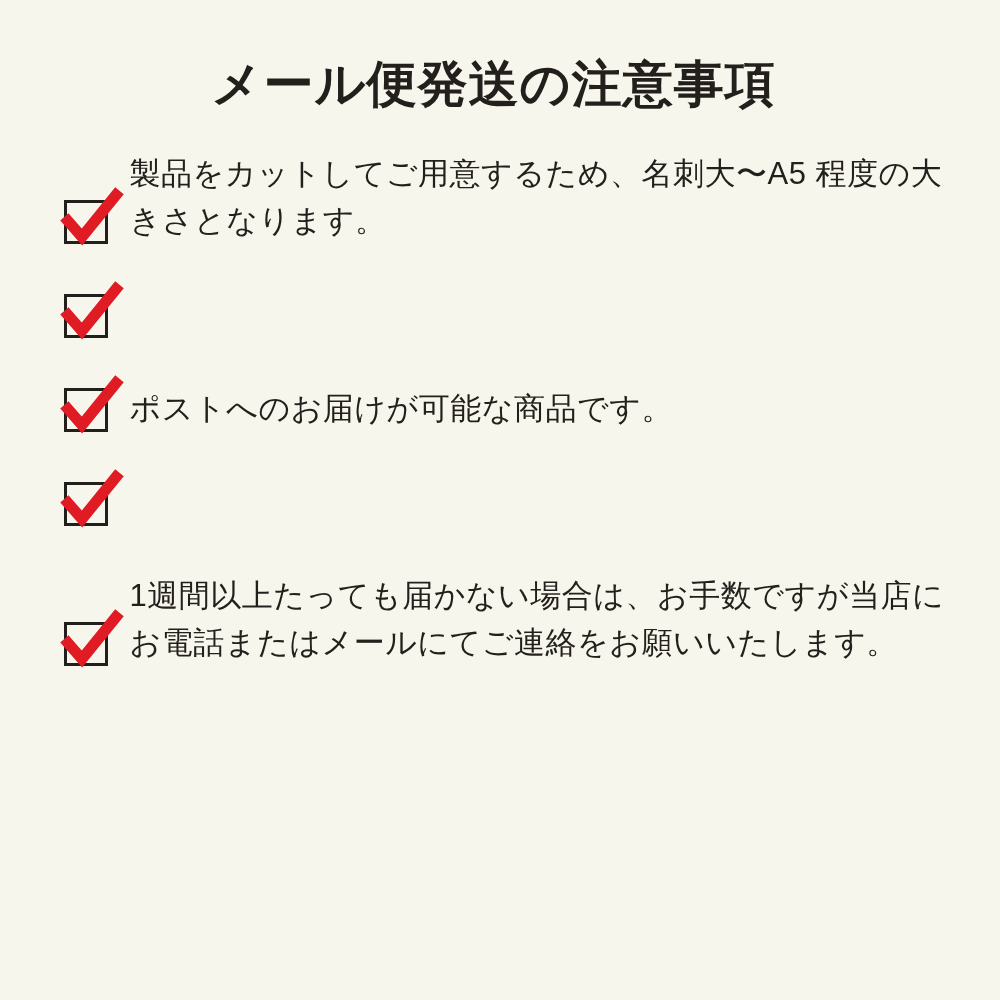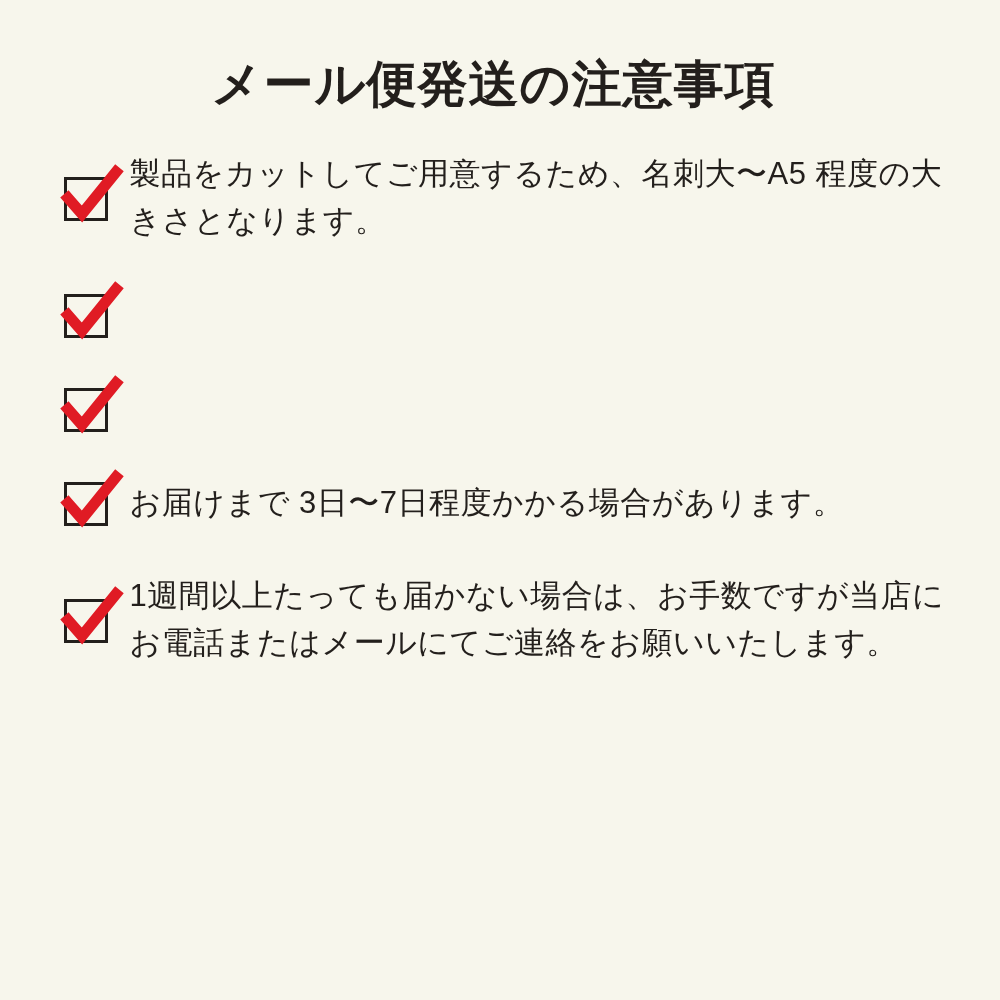--- a/index.html
+++ b/index.html
@@ -34,21 +34,21 @@
   }
   .list {
     width: 100%;
     max-width: 920px;
     margin: 0 auto;
     padding-left: 30px;
     box-sizing: border-box;
   }
   .item {
     display: flex;
-    align-items: center;
+    align-items: flex-end;
     margin-bottom: 44px;
   }
   .item:last-child {
     margin-bottom: 0;
   }
   .check-box {
     position: relative;
     width: 44px;
     height: 44px;
     flex: 0 0 44px;
@@ -101,29 +101,29 @@
         </svg>
       </span>
     </div>
 
     <div class="item">
       <span class="check-box">
         <svg viewBox="0 0 62 62" aria-hidden="true">
           <path d="M8 30 L22 46 L56 4" fill="none" stroke="#e01b24" stroke-width="11" stroke-linecap="square" stroke-linejoin="miter"></path>
         </svg>
       </span>
+      <span class="item-text">ポストへのお届けが可能な商品です。</span>
     </div>
 
     <div class="item">
       <span class="check-box">
         <svg viewBox="0 0 62 62" aria-hidden="true">
           <path d="M8 30 L22 46 L56 4" fill="none" stroke="#e01b24" stroke-width="11" stroke-linecap="square" stroke-linejoin="miter"></path>
         </svg>
       </span>
-      <span class="item-text">お届けまで 3日〜7日程度かかる場合があります。</span>
     </div>
 
     <div class="item">
       <span class="check-box">
         <svg viewBox="0 0 62 62" aria-hidden="true">
           <path d="M8 30 L22 46 L56 4" fill="none" stroke="#e01b24" stroke-width="11" stroke-linecap="square" stroke-linejoin="miter"></path>
         </svg>
       </span>
       <span class="item-text">1週間以上たっても届かない場合は、お手数ですが当店にお電話またはメールにてご連絡をお願いいたします。</span>
     </div>

